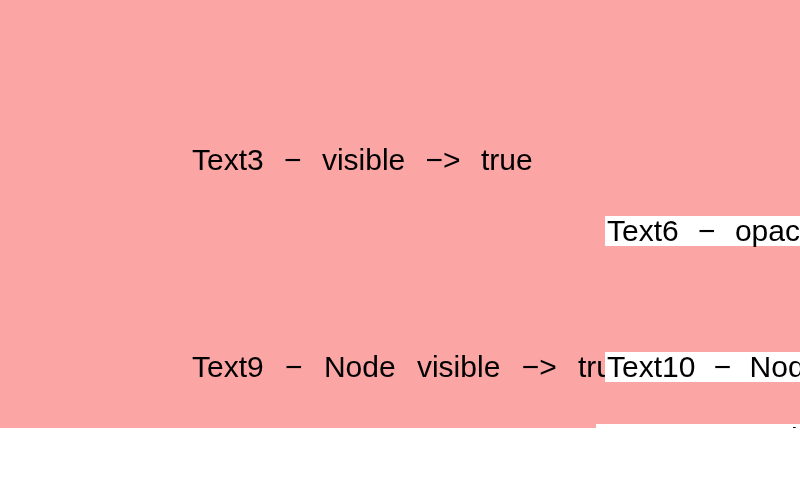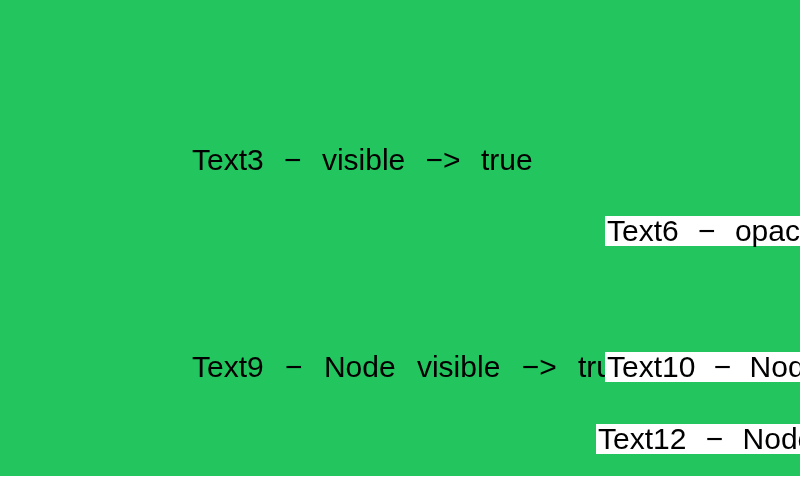--- a/index.html
+++ b/index.html
@@ -1,20 +1,20 @@
 <!DOCTYPE html>
 <html><head>
 <meta charset="utf-8">
 <style>
   html, body { margin: 0; padding: 0; }
   .stage {
     position: relative;
     width: 800px;
-    height: 476px;
-    background: #22c55e;
+    height: 428px;
+    background: #fca5a5;
     overflow: hidden;
     font-family: "Liberation Sans", sans-serif;
     font-size: 30px;
     line-height: 1;
     color: #000000;
   }
   .txt {
     position: absolute;
     white-space: pre;
     z-index: 1;

